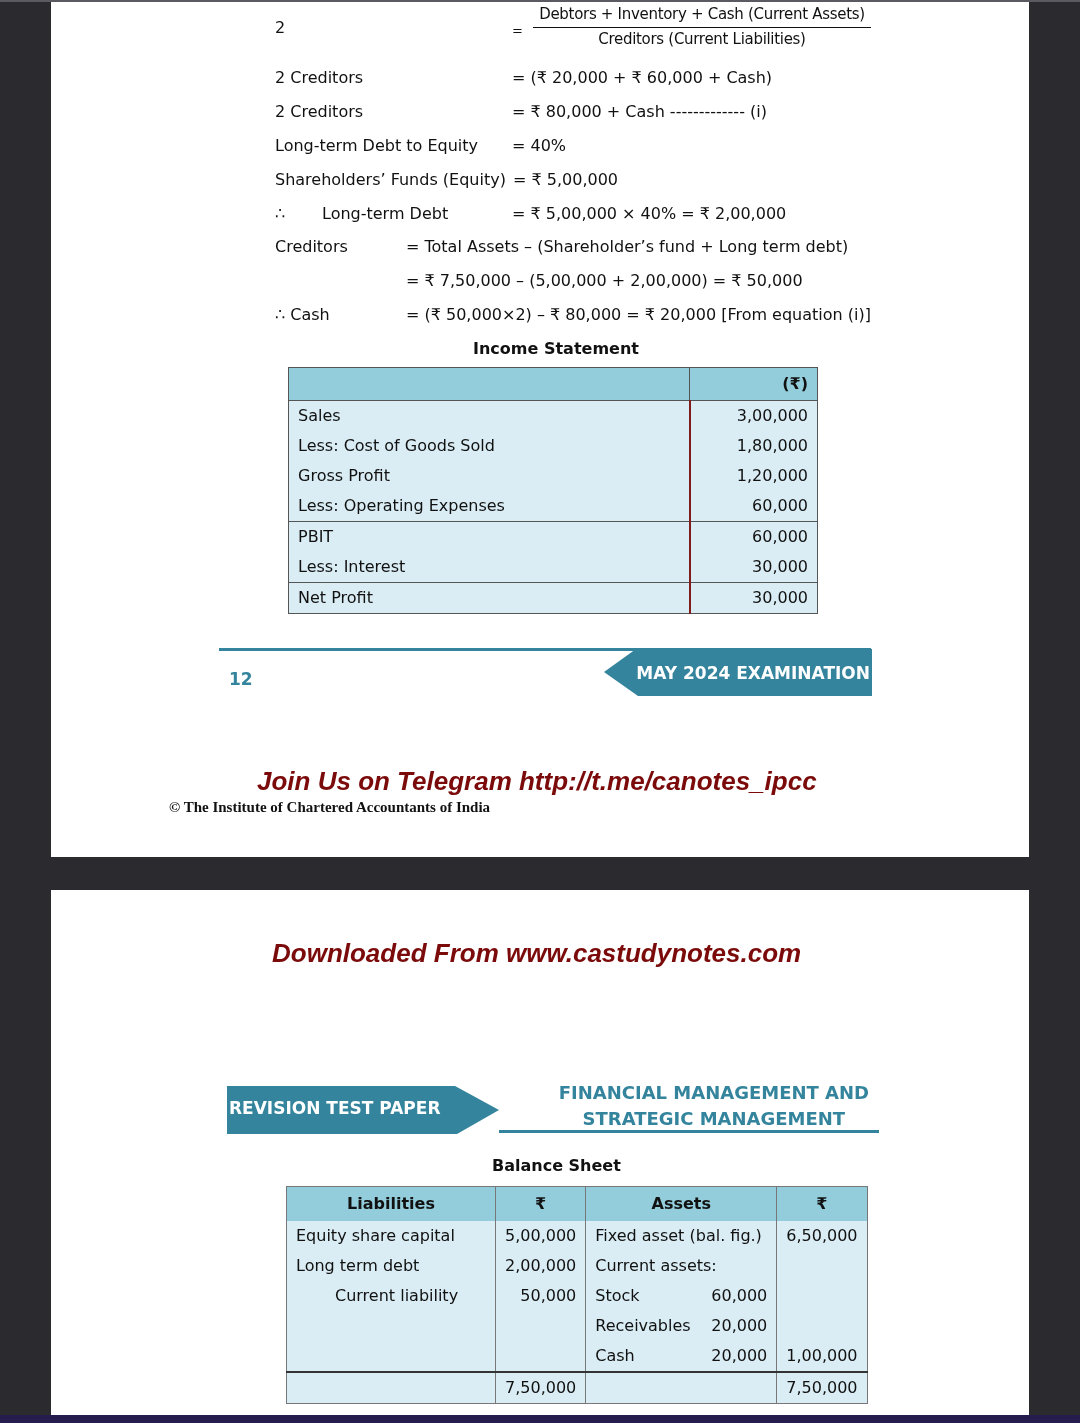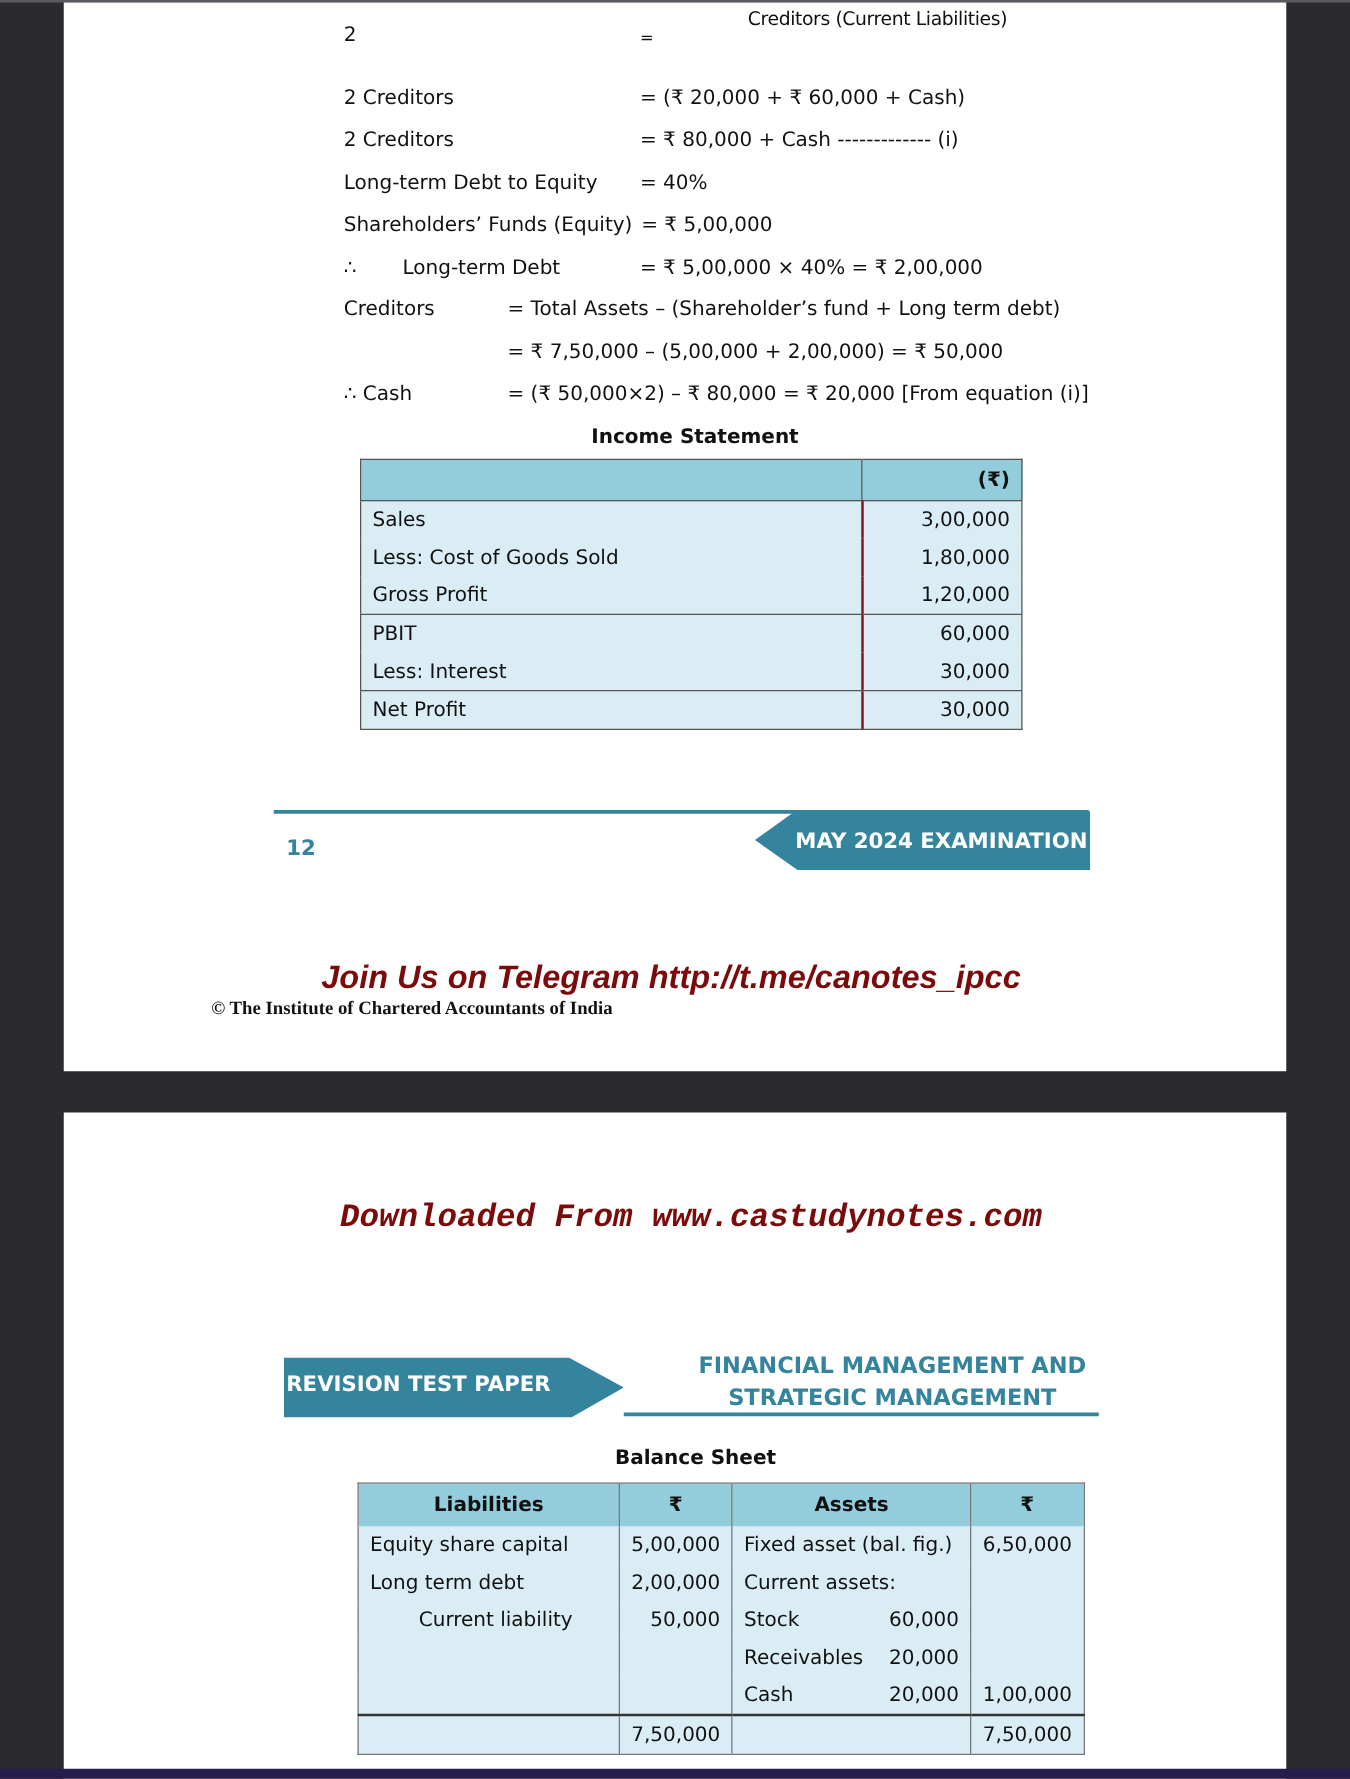--- a/index.html
+++ b/index.html
@@ -56,20 +56,21 @@
 </style>
 </head>
 <body>
 
 <div class="topbar"></div>
 
 <div class="page page1">
   <span class="t" style="left:224px;top:16px;">2</span>
   <span class="t" style="left:461px;top:19px;font-size:13px;">=</span>
   <div class="frac">
+    <span class="num">Debtors + Inventory + Cash (Current Assets)</span>
     <span class="den">Creditors (Current Liabilities)</span>
   </div>
 
   <span class="t" style="left:224px;top:66px;">2 Creditors</span>
   <span class="t" style="left:461px;top:66px;">= (₹ 20,000 + ₹ 60,000 + Cash)</span>
 
   <span class="t" style="left:224px;top:100px;">2 Creditors</span>
   <span class="t" style="left:461px;top:100px;">= ₹ 80,000 + Cash ------------- (i)</span>
 
   <span class="t" style="left:224px;top:134px;">Long-term Debt to Equity</span>
@@ -104,20 +105,24 @@
           <td class="l">Sales</td>
           <td class="r">3,00,000</td>
         </tr>
       <tr>
           <td class="l">Less: Cost of Goods Sold</td>
           <td class="r">1,80,000</td>
         </tr>
       <tr>
           <td class="l">Gross Profit</td>
           <td class="r">1,20,000</td>
+        </tr>
+      <tr>
+          <td class="l">Less: Operating Expenses</td>
+          <td class="r">60,000</td>
         </tr>
       <tr class="sep">
           <td class="l">PBIT</td>
           <td class="r">60,000</td>
         </tr>
       <tr>
           <td class="l">Less: Interest</td>
           <td class="r">30,000</td>
         </tr>
       <tr class="sep">
@@ -134,21 +139,21 @@
       <polygon points="32,1 268,1 268,48 34,48 0,24" fill="#33849c"></polygon>
     </svg>
     <span>MAY 2024 EXAMINATION</span>
   </div>
 
   <span class="promo" style="left:206px;top:764px;">Join Us on Telegram http://t.me/canotes_ipcc</span>
   <span class="icai">© The Institute of Chartered Accountants of India</span>
 </div>
 
 <div class="page page2">
-  <span class="promo" style="left:221px;top:69px;font-family:Liberation Mono, monospace;">Downloaded From www.castudynotes.com</span>
+  <span class="promo" style="left:221px;top:48px;">Downloaded From www.castudynotes.com</span>
 
   <div class="rtp-tag">
     <svg width="272" height="48" viewBox="0 0 272 48">
       <polygon points="0,0 228,0 272,24 230,48 0,48" fill="#33849c"></polygon>
     </svg>
     <span>REVISION TEST PAPER</span>
   </div>
   <div class="rule" style="left:448px;top:240px;width:380px;"></div>
   <div class="fm-title">
     <div>FINANCIAL MANAGEMENT AND</div>

